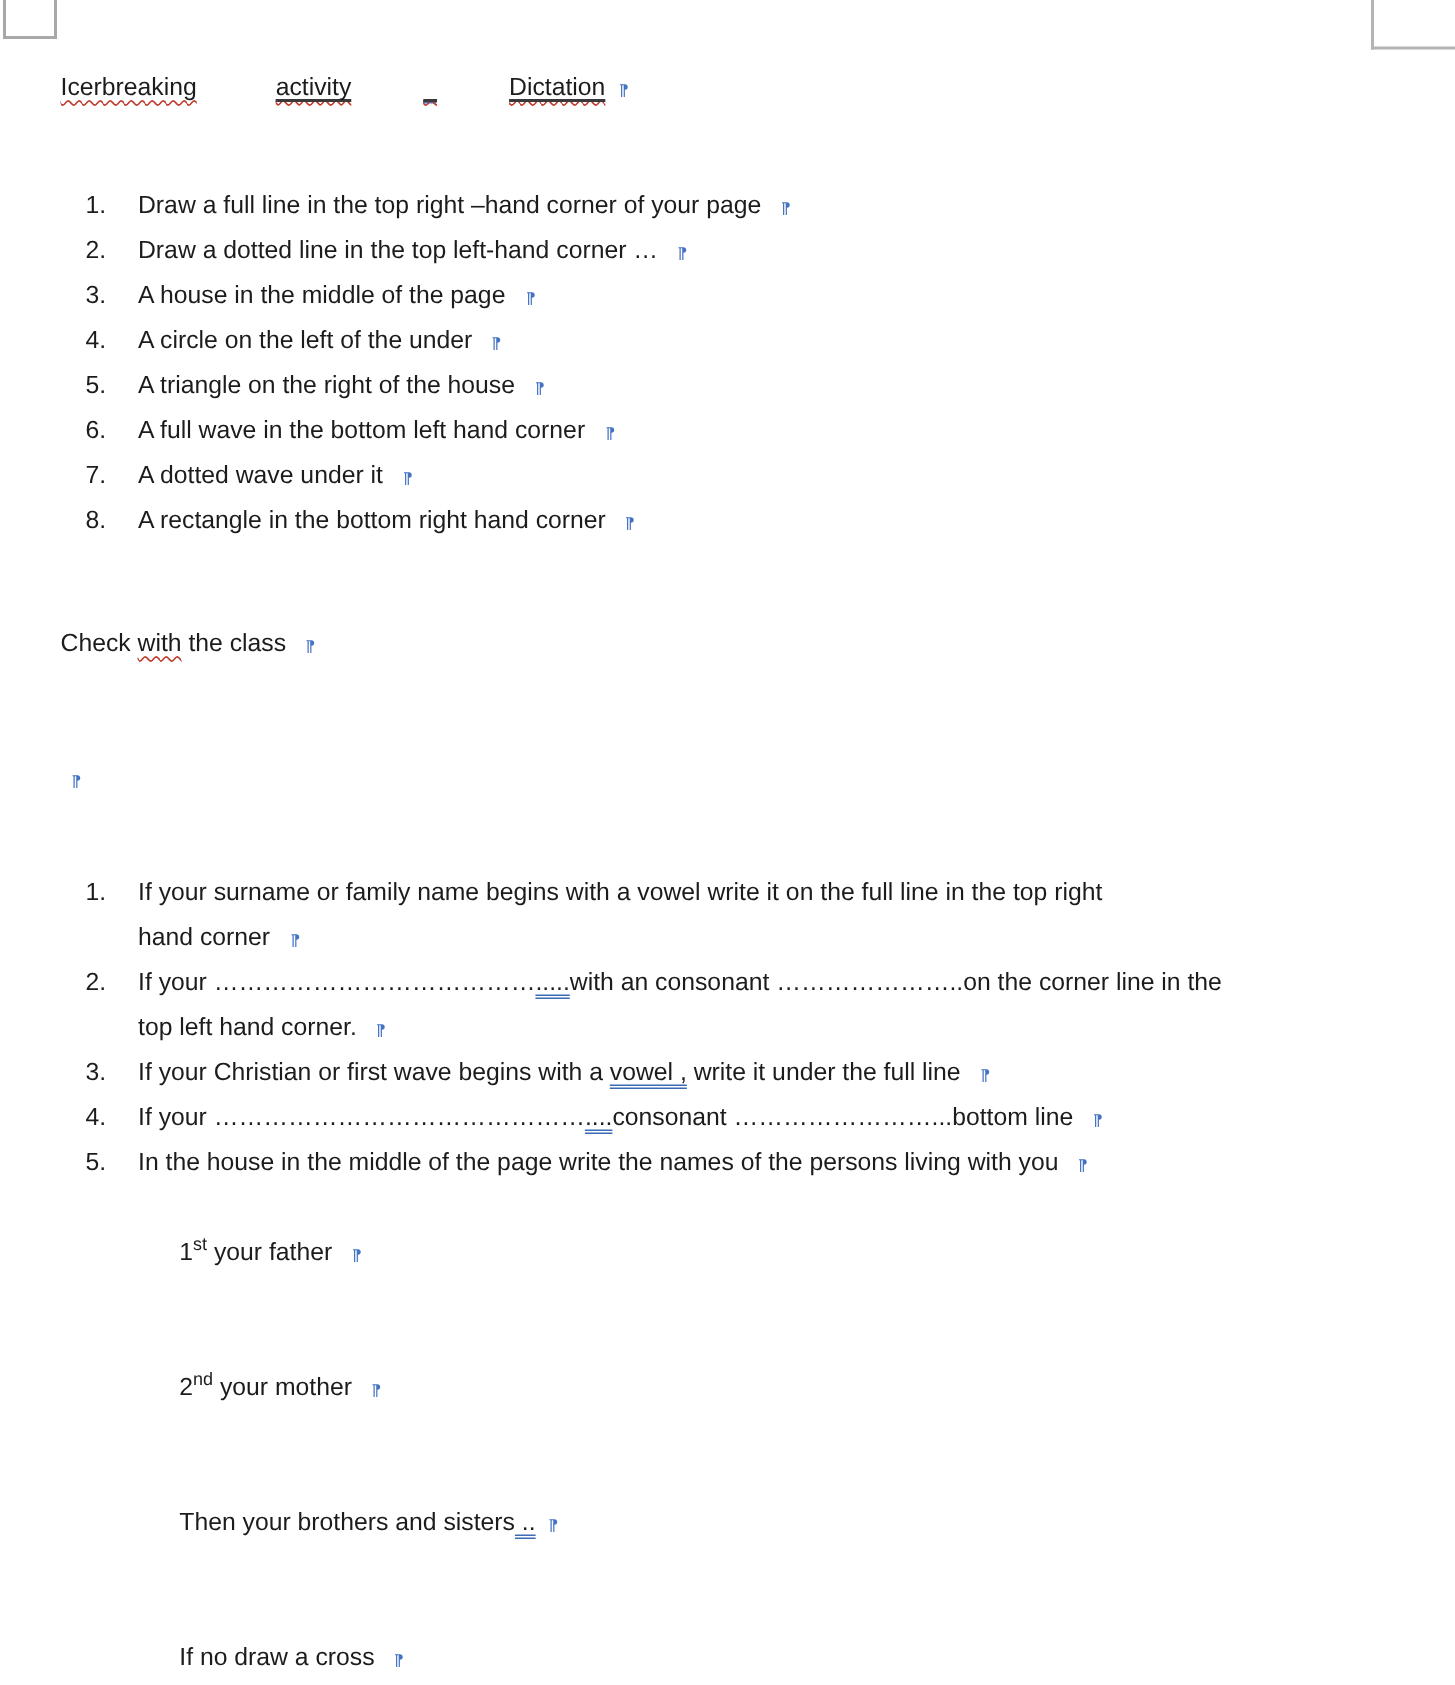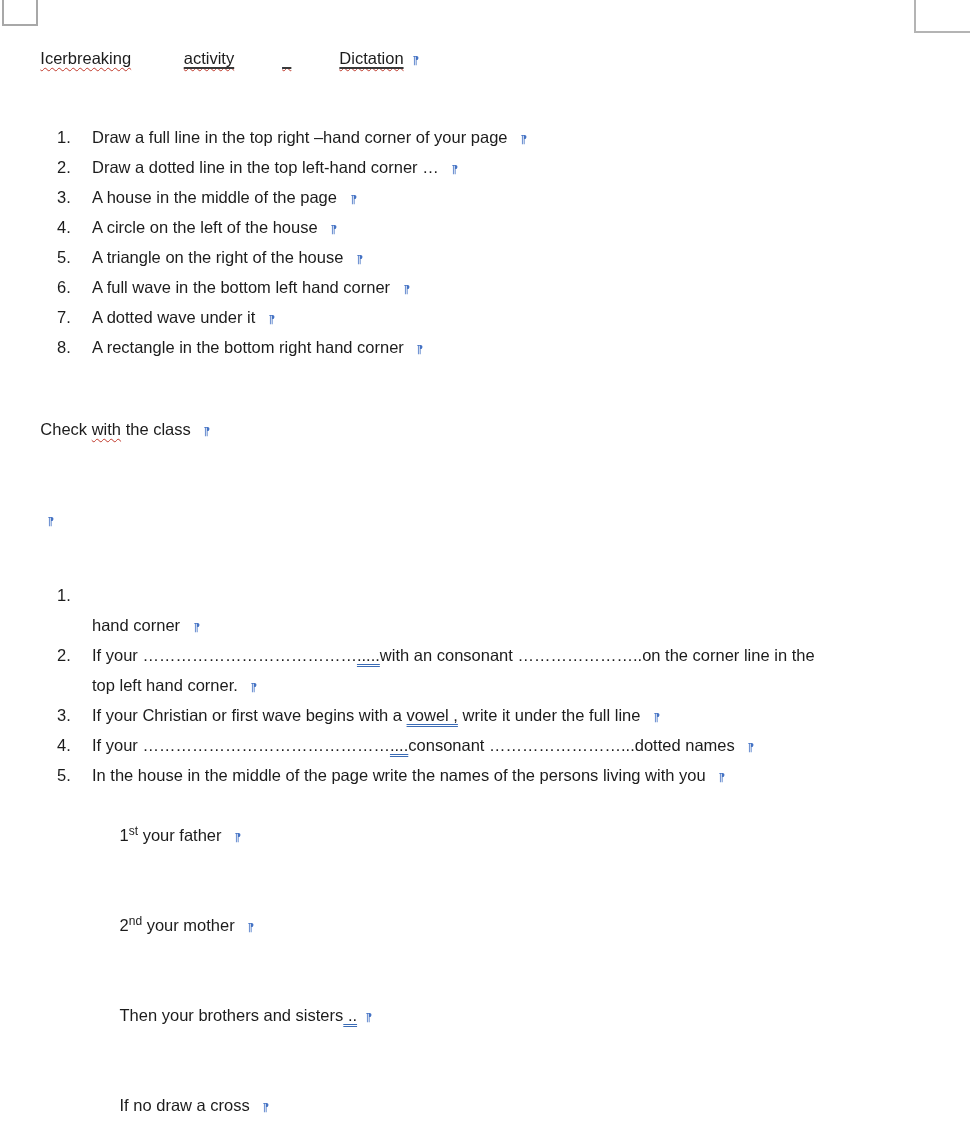--- a/index.html
+++ b/index.html
@@ -79,21 +79,21 @@
     <div class="row li">
       <span class="num">2.</span>
       <span class="txt"><span>Draw a dotted line in the top left-hand corner … </span><span class="pmark">¶</span></span>
     </div>
     <div class="row li">
       <span class="num">3.</span>
       <span class="txt"><span>A house in the middle of the page </span><span class="pmark">¶</span></span>
     </div>
     <div class="row li">
       <span class="num">4.</span>
-      <span class="txt"><span>A circle on the left of the house </span><span class="pmark">¶</span></span>
+      <span class="txt"><span>A circle on the left of the under </span><span class="pmark">¶</span></span>
     </div>
     <div class="row li">
       <span class="num">5.</span>
       <span class="txt"><span>A triangle on the right of the house </span><span class="pmark">¶</span></span>
     </div>
     <div class="row li">
       <span class="num">6.</span>
       <span class="txt"><span>A full wave in the bottom left hand corner </span><span class="pmark">¶</span></span>
     </div>
     <div class="row li">
@@ -111,36 +111,36 @@
   </div>
 
   <div class="row empty-line">
     <span class="pmark" style="margin-left:0">¶</span>
   </div>
 
   <div class="mt-list2">
 
     <div class="row li">
       <span class="num">1.</span>
-      <span class="txt"><br><span>hand corner </span><span class="pmark">¶</span></span>
+      <span class="txt"><span>If your surname or family name begins with a vowel write it on the full line in the top right</span><br><span>hand corner </span><span class="pmark">¶</span></span>
     </div>
 
     <div class="row li">
       <span class="num">2.</span>
       <span class="txt"><span>If your </span><span>…………………………………</span><span class="dbl">.....</span><span>with an consonant </span><span>………………….</span><span>.on the corner line in the</span><br><span>top left hand corner. </span><span class="pmark">¶</span></span>
     </div>
 
     <div class="row li">
       <span class="num">3.</span>
       <span class="txt"><span>If your Christian or first wave begins with a </span><span class="dbl">vowel ,</span><span> write it under the full line </span><span class="pmark">¶</span></span>
     </div>
 
     <div class="row li">
       <span class="num">4.</span>
-      <span class="txt"><span>If your </span><span>………………………………………</span><span class="dbl">....</span><span>consonant </span><span>……………………..</span><span>.dotted names </span><span class="pmark">¶</span></span>
+      <span class="txt"><span>If your </span><span>………………………………………</span><span class="dbl">....</span><span>consonant </span><span>……………………..</span><span>.bottom line </span><span class="pmark">¶</span></span>
     </div>
 
     <div class="row li">
       <span class="num">5.</span>
       <span class="txt"><span>In the house in the middle of the page write the names of the persons living with you </span><span class="pmark">¶</span></span>
     </div>
 
     <div class="row sub">
       <span>1</span><sup class="sp">st</sup><span> your father </span><span class="pmark">¶</span>
     </div>

